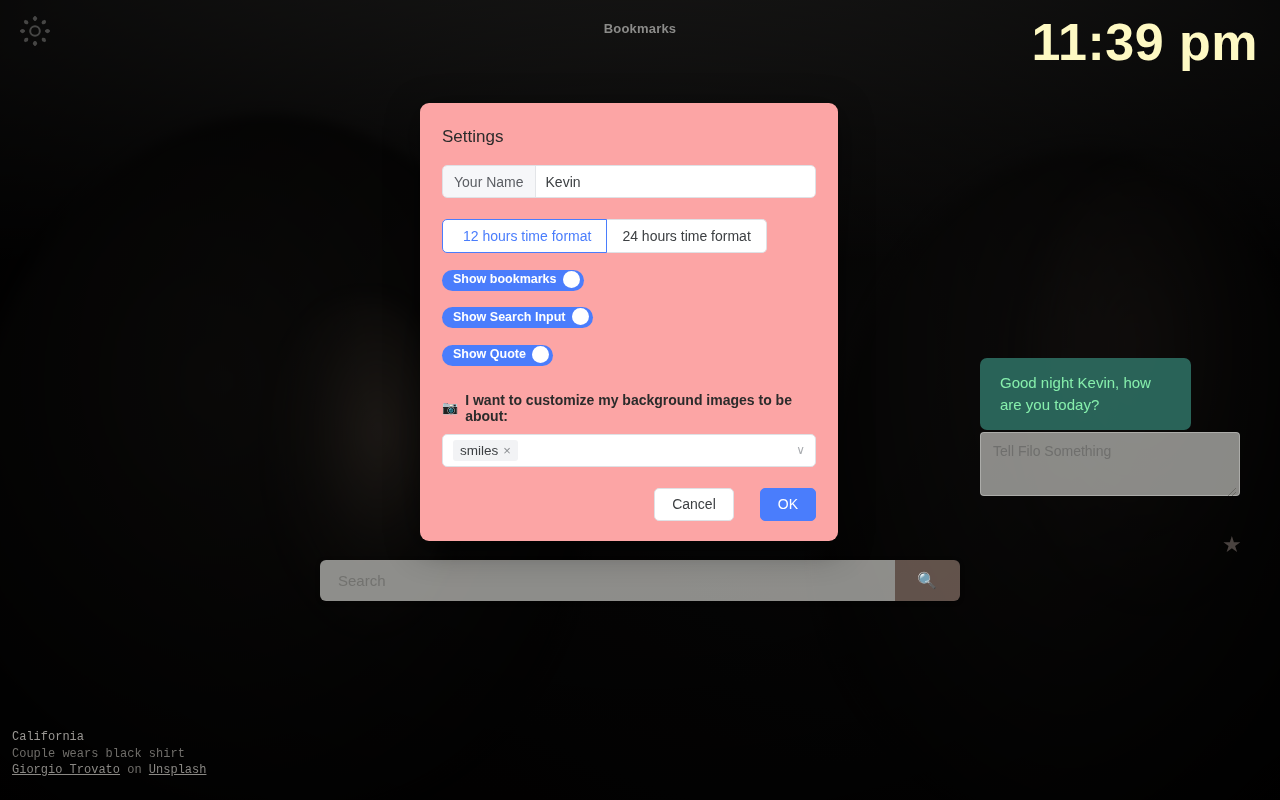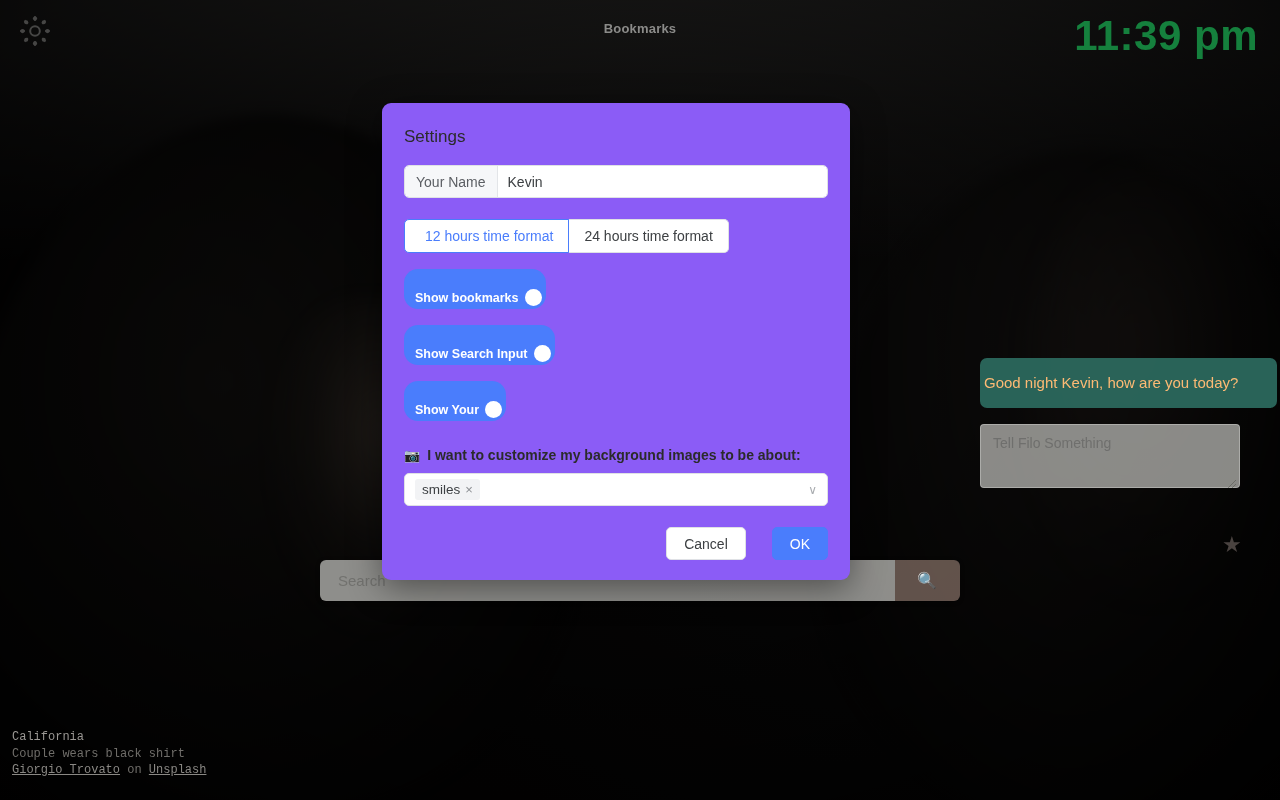--- a/index.html
+++ b/index.html
@@ -60,33 +60,33 @@
     opacity: .30; cursor: pointer;
   }
   .gear-btn svg { display: block; }
   .bookmarks-label {
     position: absolute; left: 0; right: 0; top: 21px; text-align: center;
     color: #8b8b89; font-size: 13px; font-weight: bold; letter-spacing: .2px;
     cursor: pointer;
   }
   .clock {
     position: absolute; right: 22px; top: 12px;
-    color: #15803d; font-size: 42px; font-weight: bold; letter-spacing: .5px;
+    color: #fef9c3; font-size: 52px; font-weight: bold; letter-spacing: .5px;
   }
 
   
   .chat { position: absolute; right: 40px; top: 358px; width: 260px; }
   .chat-bubble {
     background: rgba(44,107,95,.92);
-    color: #fdba74; border-radius: 7px;
-    padding: 14px 4px; font-size: 15px; line-height: 1.45;
-    width: 297px;
+    color: #86efac; border-radius: 7px;
+    padding: 14px 20px; font-size: 15px; line-height: 1.45;
+    width: 211px;
   }
   .chat-input {
-    margin-top: 16px; width: 260px; height: 64px;
+    margin-top: 2px; width: 260px; height: 64px;
     background: rgba(175,175,172,.78);
     border: 1px solid rgba(200,200,198,.55); border-radius: 4px;
     padding: 10px 12px; color: #6d6d6b; font-size: 14px;
     font-family: "Liberation Sans", sans-serif;
     resize: none; outline: none;
   }
   .chat-input::placeholder { color: #6f6f6d; }
   .resize-grip {
     position: absolute; right: 3px; bottom: 3px; width: 12px; height: 12px;
     pointer-events: none; opacity: .55;
@@ -125,22 +125,22 @@
     line-height: 1.35; color: #6f6d69;
   }
   .attr-title { font-size: 12px; color: #9b9894; }
   .attr-desc { color: #706e6a; }
   .attr-link { color: #8a8884; text-decoration: underline; cursor: pointer; }
   .attr-on { color: #706e6a; }
 
   
   .modal-backdrop { position: absolute; inset: 0; background: rgba(0,0,0,0); }
   .modal {
-    position: absolute; left: 382px; top: 103px; width: 468px;
-    background: #8b5cf6; border-radius: 9px;
+    position: absolute; left: 420px; top: 103px; width: 418px;
+    background: #fca5a5; border-radius: 9px;
     box-shadow: 0 8px 34px rgba(0,0,0,.45);
     padding: 24px 22px 20px 22px;
   }
   .modal-title { font-size: 17px; color: #2b2b2b; margin-bottom: 18px; font-weight: normal; }
 
   .input-group { display: flex; height: 33px; border: 1px solid #dfe1e5; border-radius: 5px; overflow: hidden; }
   .input-addon {
     display: flex; align-items: center; padding: 0 11px;
     background: #f6f7f9; color: #5b5e63; font-size: 14px;
     border-right: 1px solid #e3e5e8;
@@ -158,21 +158,21 @@
     font-family: "Liberation Sans", sans-serif; color: #3d4043;
   }
   .seg-btn:first-child { border-radius: 5px 0 0 5px; padding-left: 20px; }
   .seg-btn:last-child { border-radius: 0 5px 5px 0; border-left: none; }
   .seg-btn.active { color: #4a7dfc; border-color: #4a7dfc; position: relative; z-index: 2; }
 
   .toggle-row { margin-top: 16px; }
   .toggle {
     display: inline-flex; align-items: center; gap: 6px;
     background: #4a7dfc; border-radius: 14px;
-    padding: 20px 4px 3px 11px; cursor: pointer; border: none;
+    padding: 1px 4px 3px 11px; cursor: pointer; border: none;
     font-family: "Liberation Sans", sans-serif;
   }
   .toggle-label { color: #fff; font-size: 12.5px; font-weight: bold; white-space: nowrap; }
   .toggle-knob { width: 17px; height: 17px; border-radius: 50%; background: #fff; flex: 0 0 17px; }
 
   .bg-label {
     margin-top: 26px; font-size: 14px; font-weight: bold; color: #2b2b2b;
     display: flex; align-items: center; gap: 7px;
   }
   .bg-label .cam { font-size: 13px; }
@@ -282,21 +282,21 @@
 
     <div class="toggle-row">
       <button class="toggle">
         <span class="toggle-label">Show Search Input</span>
         <span class="toggle-knob"></span>
       </button>
     </div>
 
     <div class="toggle-row">
       <button class="toggle">
-        <span class="toggle-label">Show Your</span>
+        <span class="toggle-label">Show Quote</span>
         <span class="toggle-knob"></span>
       </button>
     </div>
 
     <div class="bg-label">
       <span class="cam">📷</span>
       <span>I want to customize my background images to be about:</span>
     </div>
 
     <div class="tag-select">

